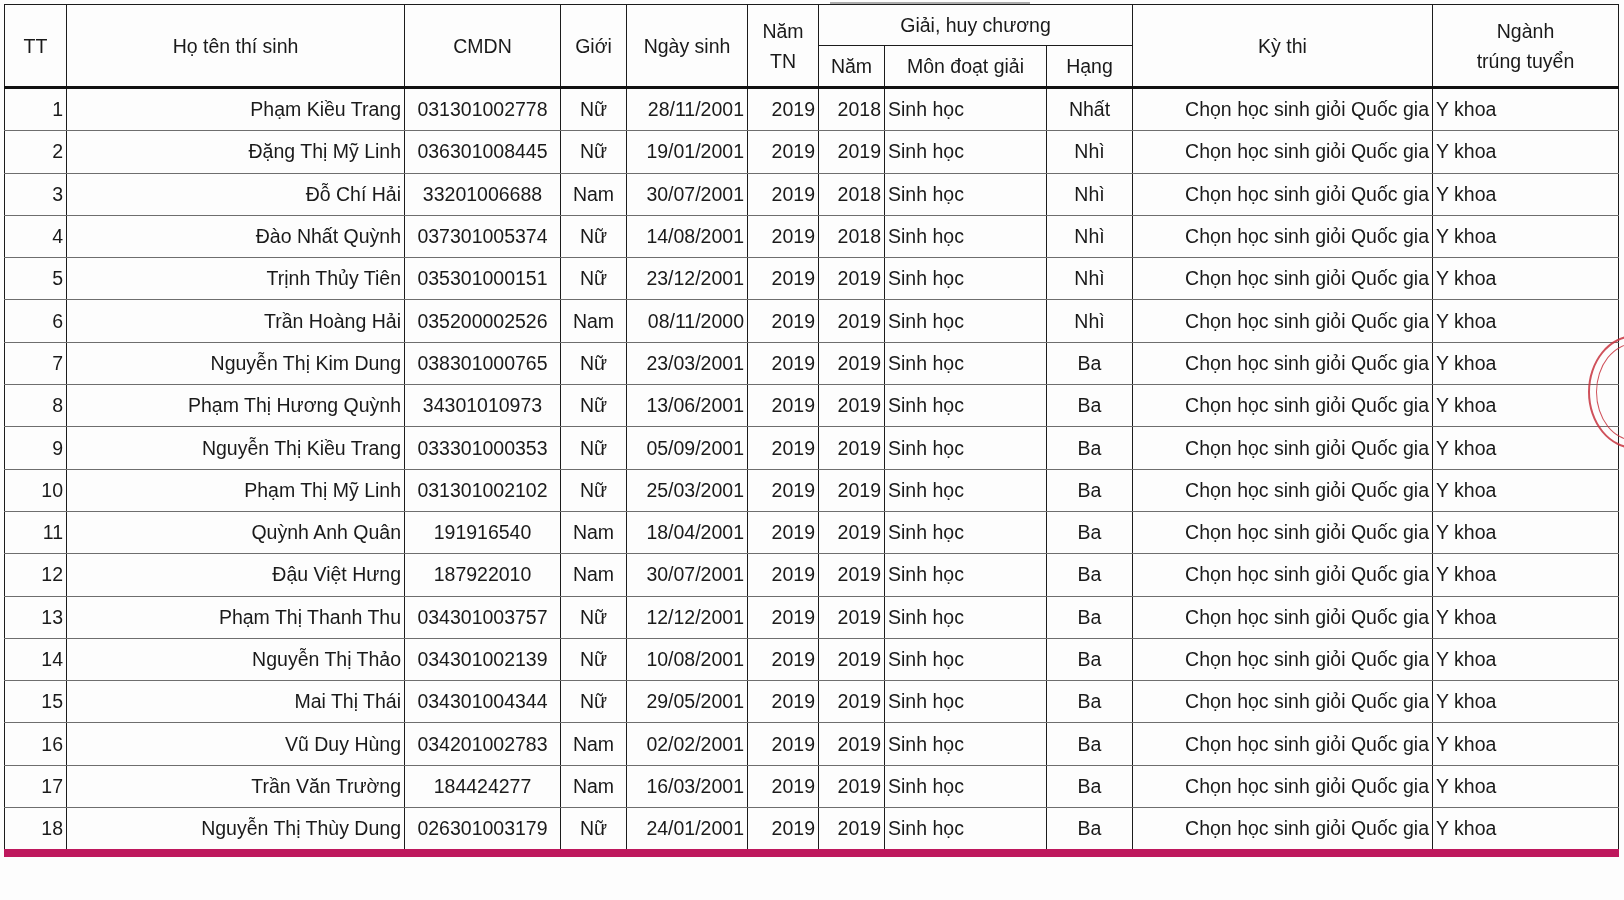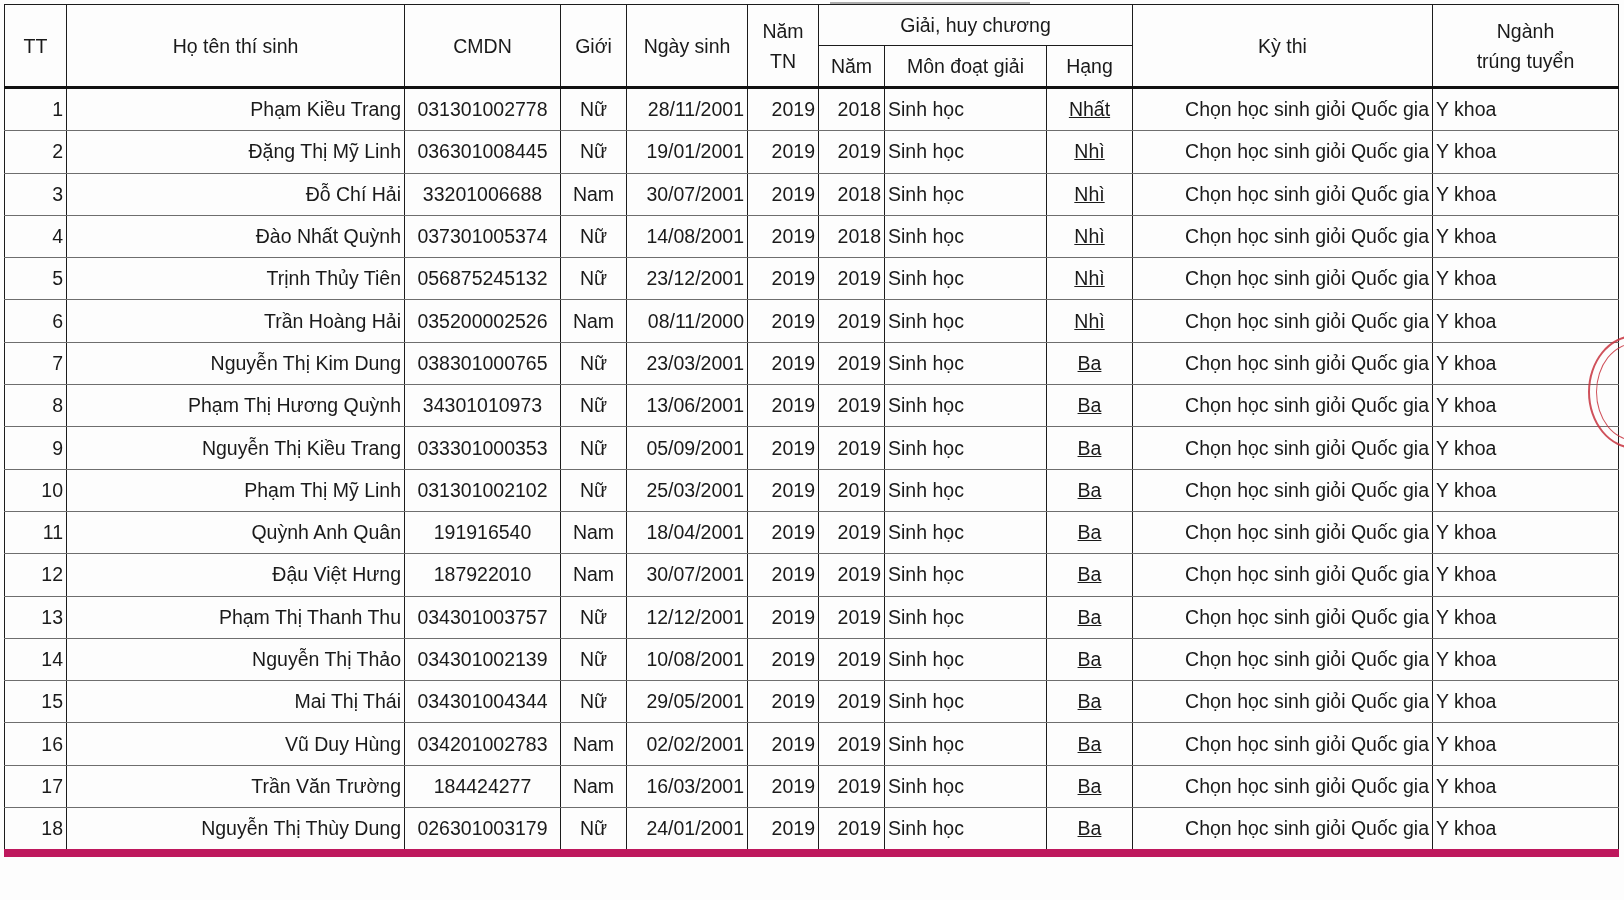--- a/index.html
+++ b/index.html
@@ -70,21 +70,21 @@
       border-bottom: 8px solid #be185d;
     }
     .c-tt { text-align: right; }
     .c-name { text-align: right; }
     .c-id { text-align: center; }
     .c-sex { text-align: center; }
     .c-dob { text-align: right; }
     .c-yr { text-align: right; }
     .c-awyr { text-align: right; }
     .c-subj { text-align: left; }
-    .c-rank { text-align: center; text-decoration: underline; }
+    .c-rank { text-align: center; }
     .c-exam { text-align: right; }
     .c-major { text-align: left; }
 
     .header-two-line {
       display: block;
       line-height: 30px;
     }
     .stamp {
       position: absolute;
       left: 1588px;
@@ -200,21 +200,21 @@
           <td class="c-yr">2019</td>
           <td class="c-awyr">2018</td>
           <td class="c-subj">Sinh học</td>
           <td class="c-rank">Nhì</td>
           <td class="c-exam">Chọn học sinh giỏi Quốc gia</td>
           <td class="c-major">Y khoa</td>
         </tr>
         <tr>
           <td class="c-tt">5</td>
           <td class="c-name">Trịnh Thủy Tiên</td>
-          <td class="c-id">056875245132</td>
+          <td class="c-id">035301000151</td>
           <td class="c-sex">Nữ</td>
           <td class="c-dob">23/12/2001</td>
           <td class="c-yr">2019</td>
           <td class="c-awyr">2019</td>
           <td class="c-subj">Sinh học</td>
           <td class="c-rank">Nhì</td>
           <td class="c-exam">Chọn học sinh giỏi Quốc gia</td>
           <td class="c-major">Y khoa</td>
         </tr>
         <tr>

